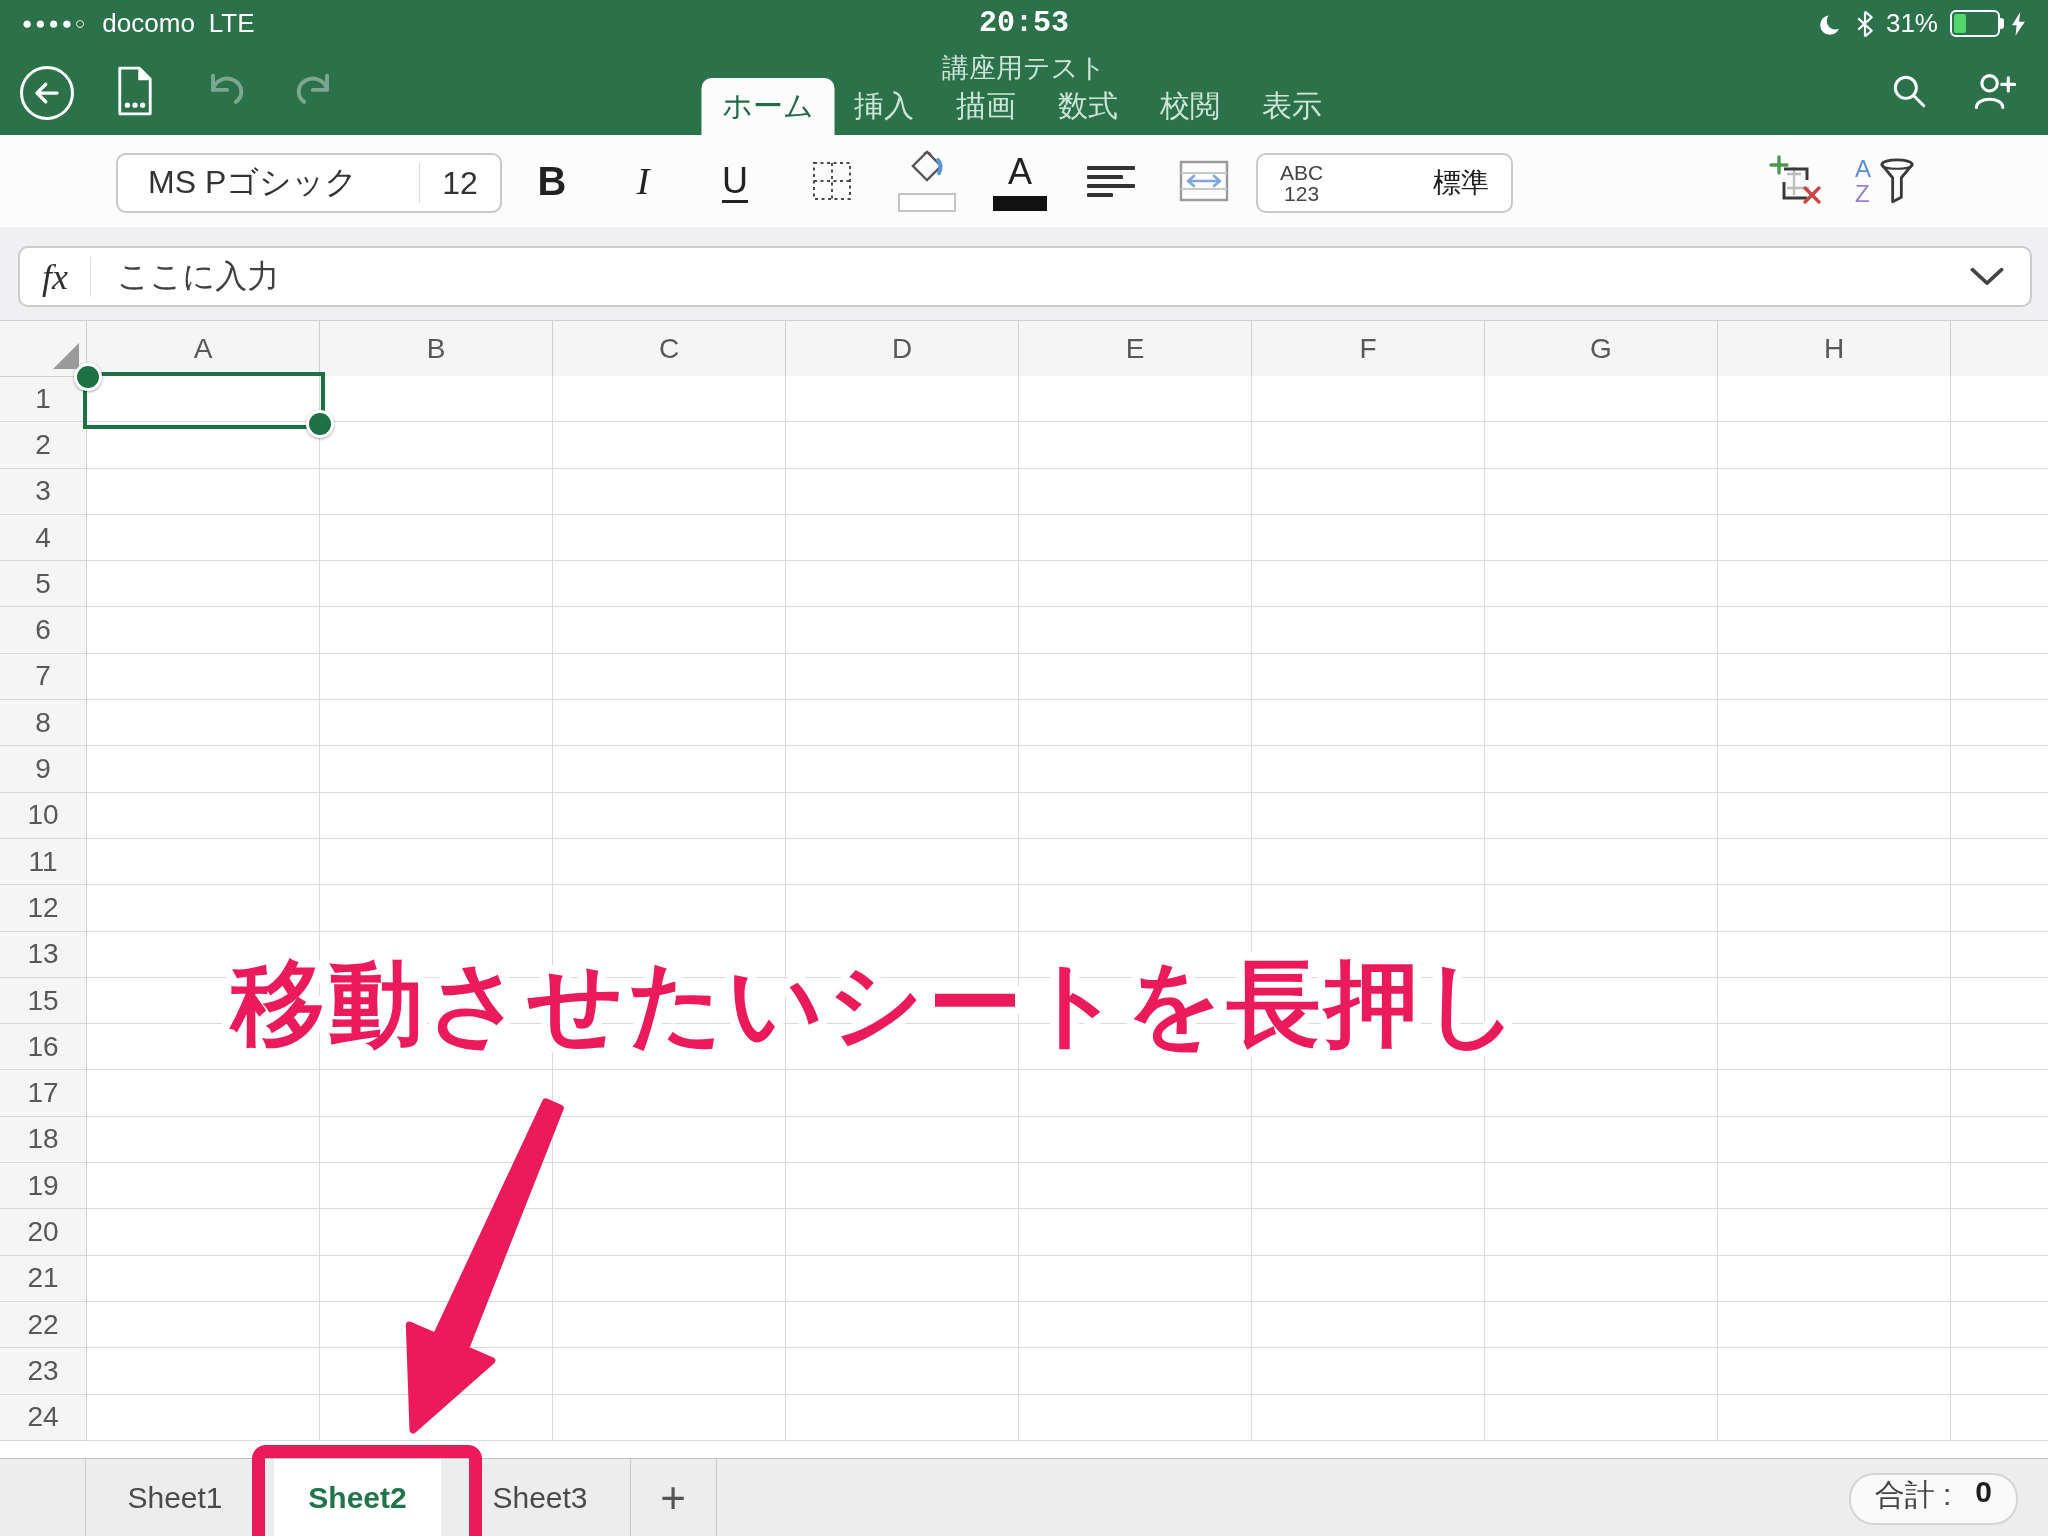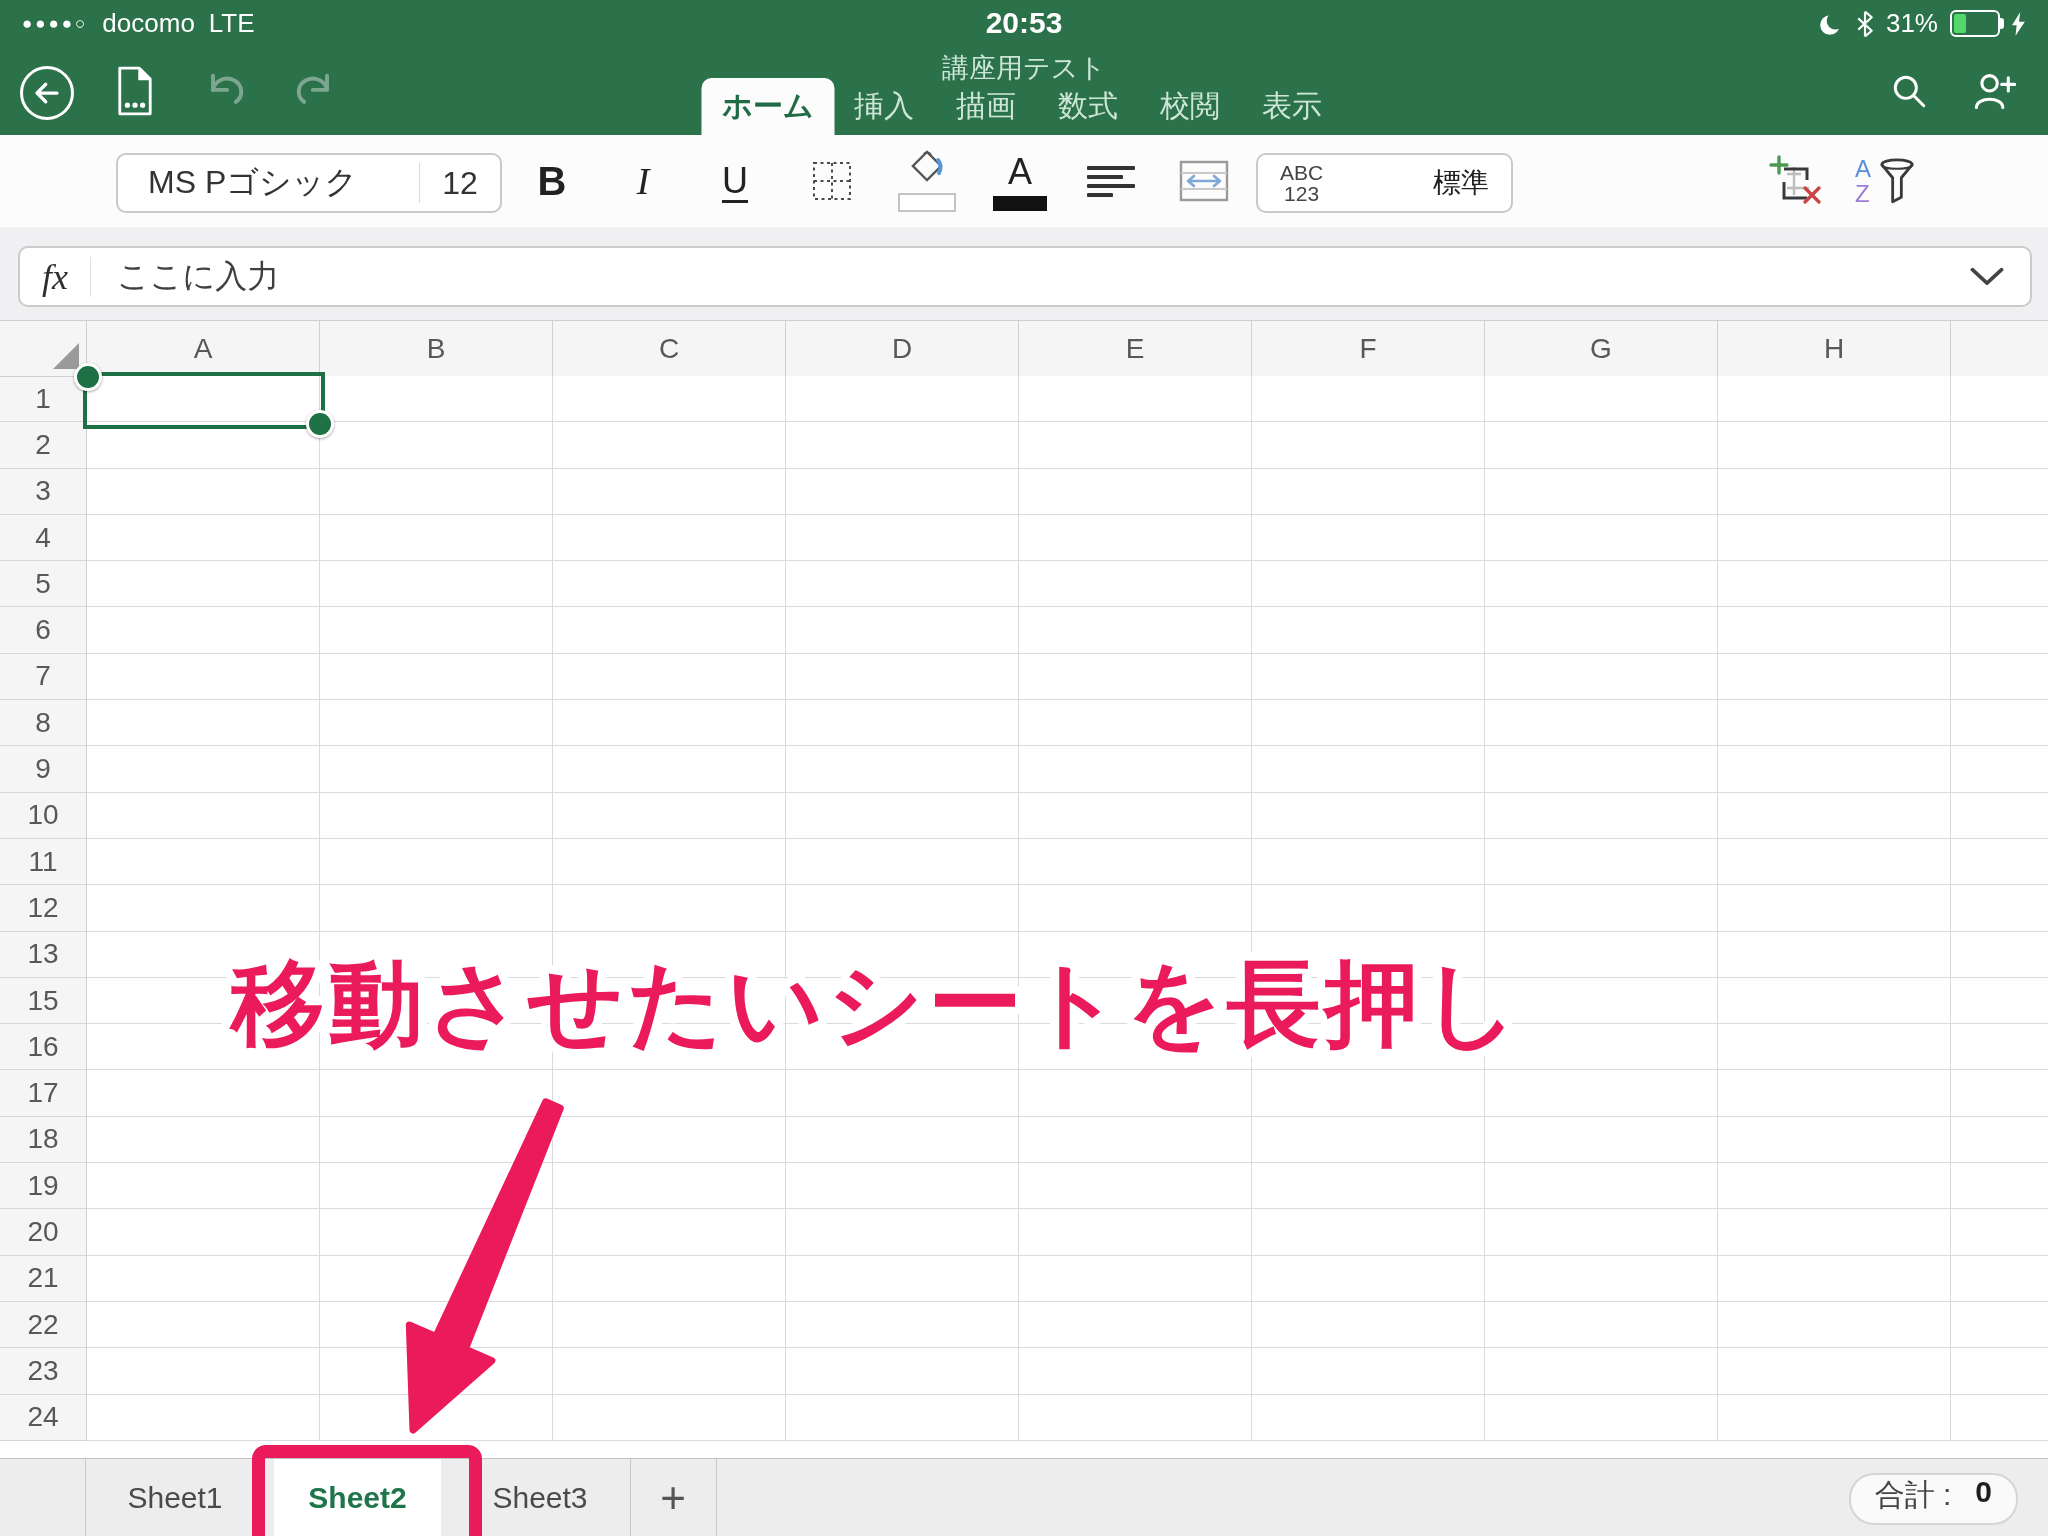--- a/index.html
+++ b/index.html
@@ -1,31 +1,31 @@
 <!DOCTYPE html>
 <html><head>
 <meta charset="utf-8">
 <style>
   html,body{margin:0;padding:0;width:2048px;height:1536px;overflow:hidden;
     font-family:"Liberation Sans","DejaVu Sans",sans-serif;background:#fff;position:relative;}
   
   #header{position:absolute;top:0;left:0;width:2048px;height:135px;background:#2B7149;color:#fff;}
   #status-left{position:absolute;left:22px;top:8px;font-size:26px;color:#fff;display:flex;align-items:center;gap:14px;}
   #carrier-dots{font-size:17px;letter-spacing:3px;}
-  #clock{position:absolute;left:50%;top:6px;transform:translateX(-50%);font-size:30px;font-weight:bold;}
+  #clock{position:absolute;left:50%;top:6px;transform:translateX(-50%);font-size:30px;font-weight:bold;font-family:Liberation Mono, monospace;}
   #doc-title{position:absolute;left:50%;top:50px;transform:translateX(-50%);font-size:27px;color:#CBE5D7;}
   #status-right{position:absolute;right:22px;top:8px;display:flex;align-items:center;gap:12px;font-size:26px;}
   .batt{width:46px;height:23px;border:2px solid #fff;border-radius:6px;position:relative;}
   .batt .fill{position:absolute;left:2px;top:2px;bottom:2px;width:12px;background:#53D769;border-radius:2px;}
   .batt .nub{position:absolute;right:-6px;top:6px;width:4px;height:11px;background:#fff;border-radius:0 3px 3px 0;}
   .hbtn{position:absolute;top:62px;width:58px;height:58px;display:flex;align-items:center;justify-content:center;}
   #back-btn{left:20px;border:3px solid #fff;border-radius:50%;width:48px;height:48px;top:66px;}
   
   .rtab{position:absolute;top:78px;height:57px;font-size:30px;color:#CCE5D6;display:flex;align-items:center;justify-content:center;transform:translateX(-50%);padding:0 10px;}
-  #tab-home{left:768px;width:113px;background:#FCFCFC;border-radius:10px 10px 0 0;color:#1F6B45;font-weight:700;transform:translateX(-50%);align-items:center;}
+  #tab-home{left:768px;width:113px;background:#FCFCFC;border-radius:10px 10px 0 0;color:#1F6B45;font-weight:400;transform:translateX(-50%);align-items:center;}
   
   #ribbon{position:absolute;top:135px;left:0;width:2048px;height:92px;background:#FCFCFC;border-bottom:1px solid #0ea5e9;}
   .box{position:absolute;border:2px solid #C9C9C9;border-radius:10px;background:#fff;display:flex;align-items:center;}
   .icobtn{position:absolute;top:0;height:92px;width:64px;display:flex;align-items:center;justify-content:center;flex-direction:column;transform:translateX(-50%);}
   .glyphB{font-size:40px;font-weight:bold;color:#222;}
   .glyphI{font-size:38px;font-style:italic;font-family:"Liberation Serif","DejaVu Serif",serif;color:#222;}
   .glyphU{font-size:36px;color:#222;text-decoration:underline;text-underline-offset:7px;}
   .bar-ind{width:54px;height:15px;margin-top:3px;}
   .lines i{display:block;height:4px;background:#333;margin:5px 0;border-radius:1px;}
   

